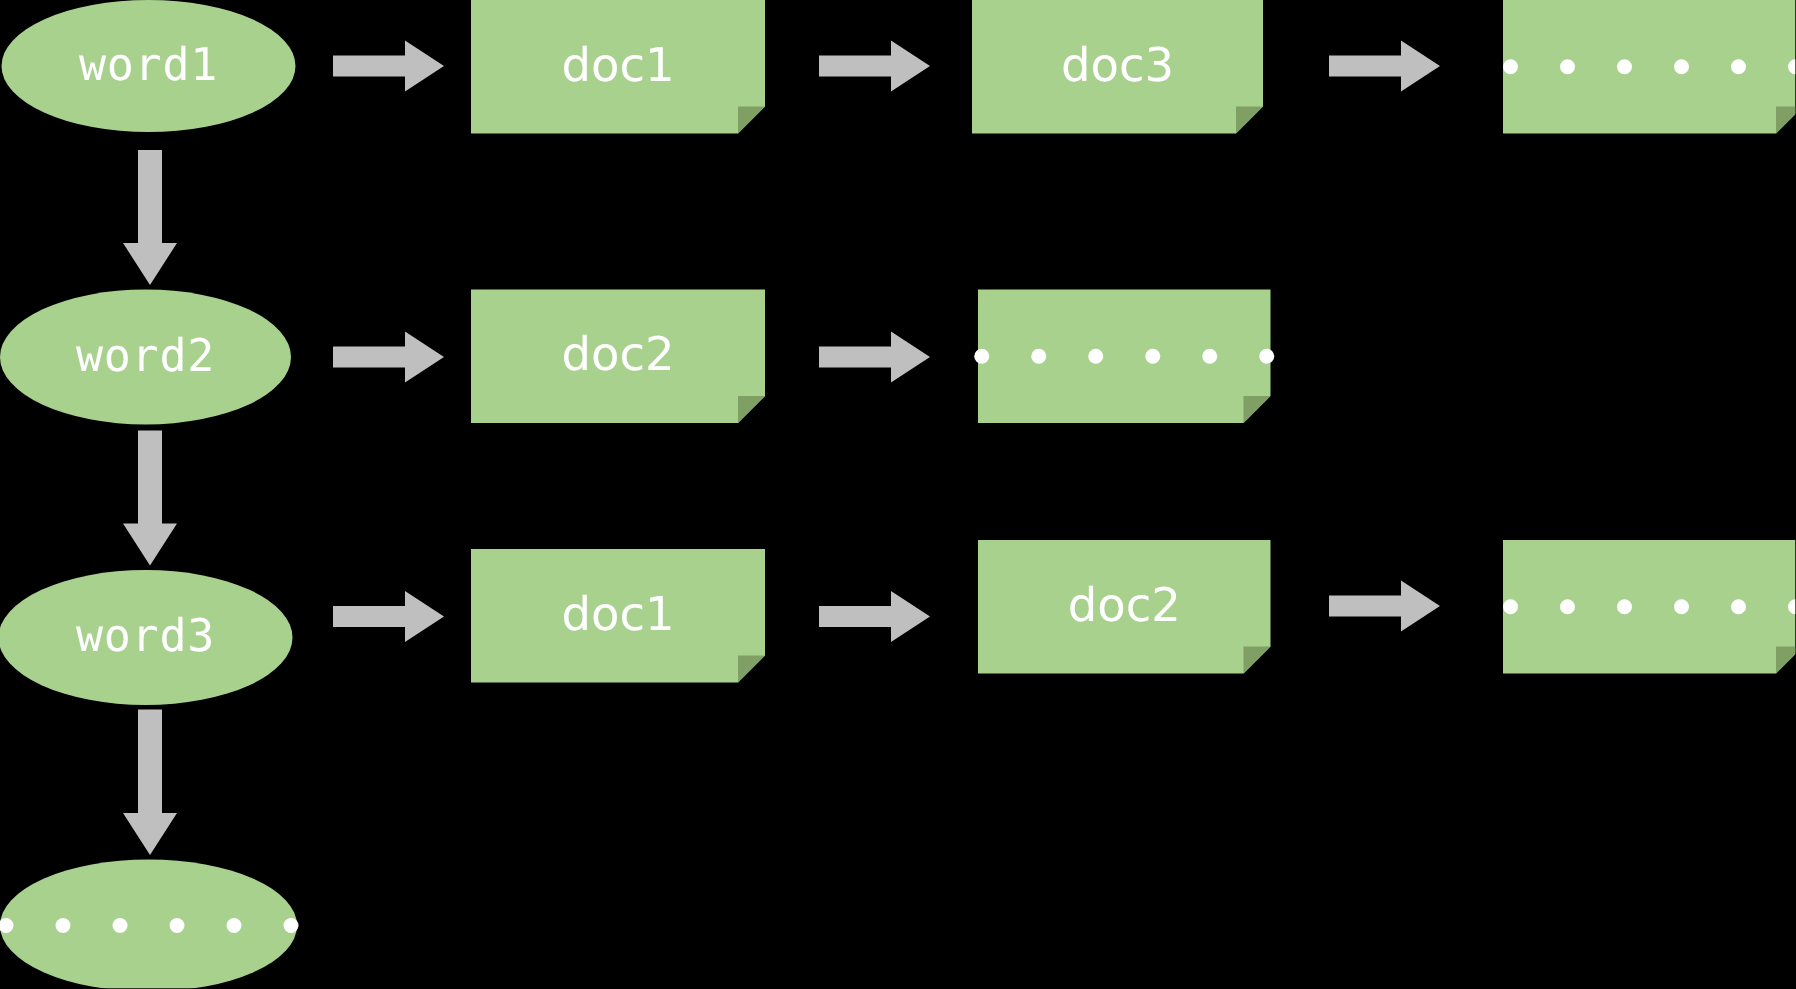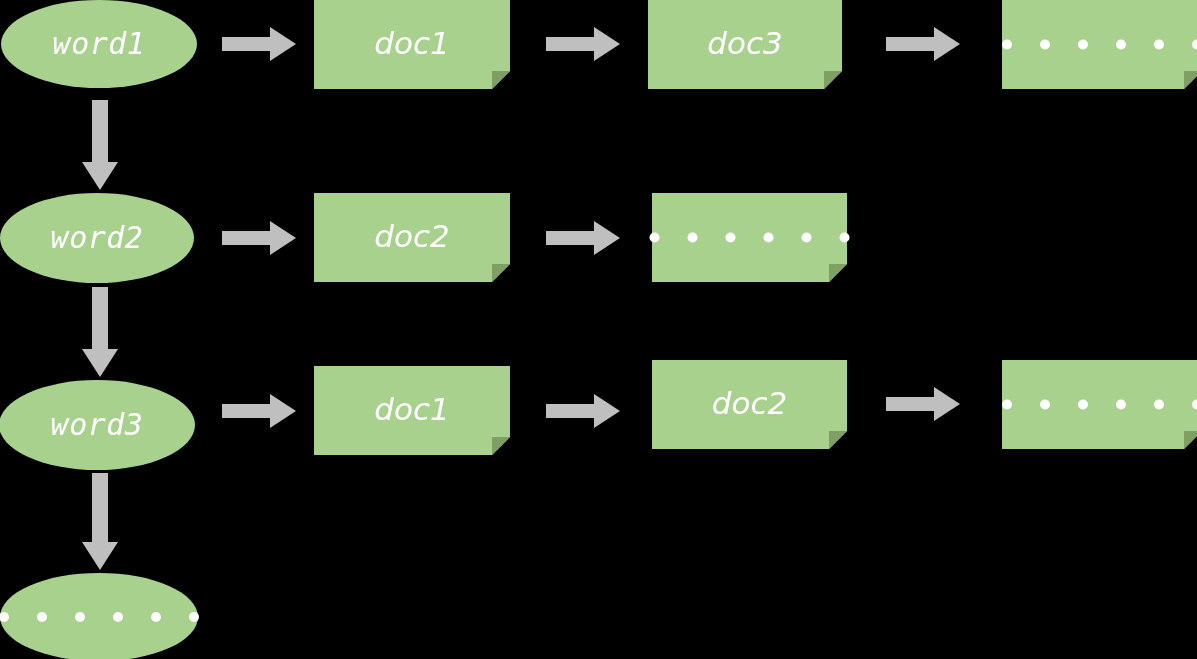--- a/index.html
+++ b/index.html
@@ -8,21 +8,20 @@
     padding: 0;
     background: #000000;
   }
   #canvas {
     position: relative;
     width: 1197px;
     height: 659px;
     background: #000000;
     overflow: hidden;
     font-family: "DejaVu Sans Mono", "Liberation Mono", monospace;
-    font-style: italic;
   }
   svg.layer {
     position: absolute;
     top: 0;
     left: 0;
     width: 1197px;
     height: 659px;
     overflow: visible;
   }
   .node-label {

